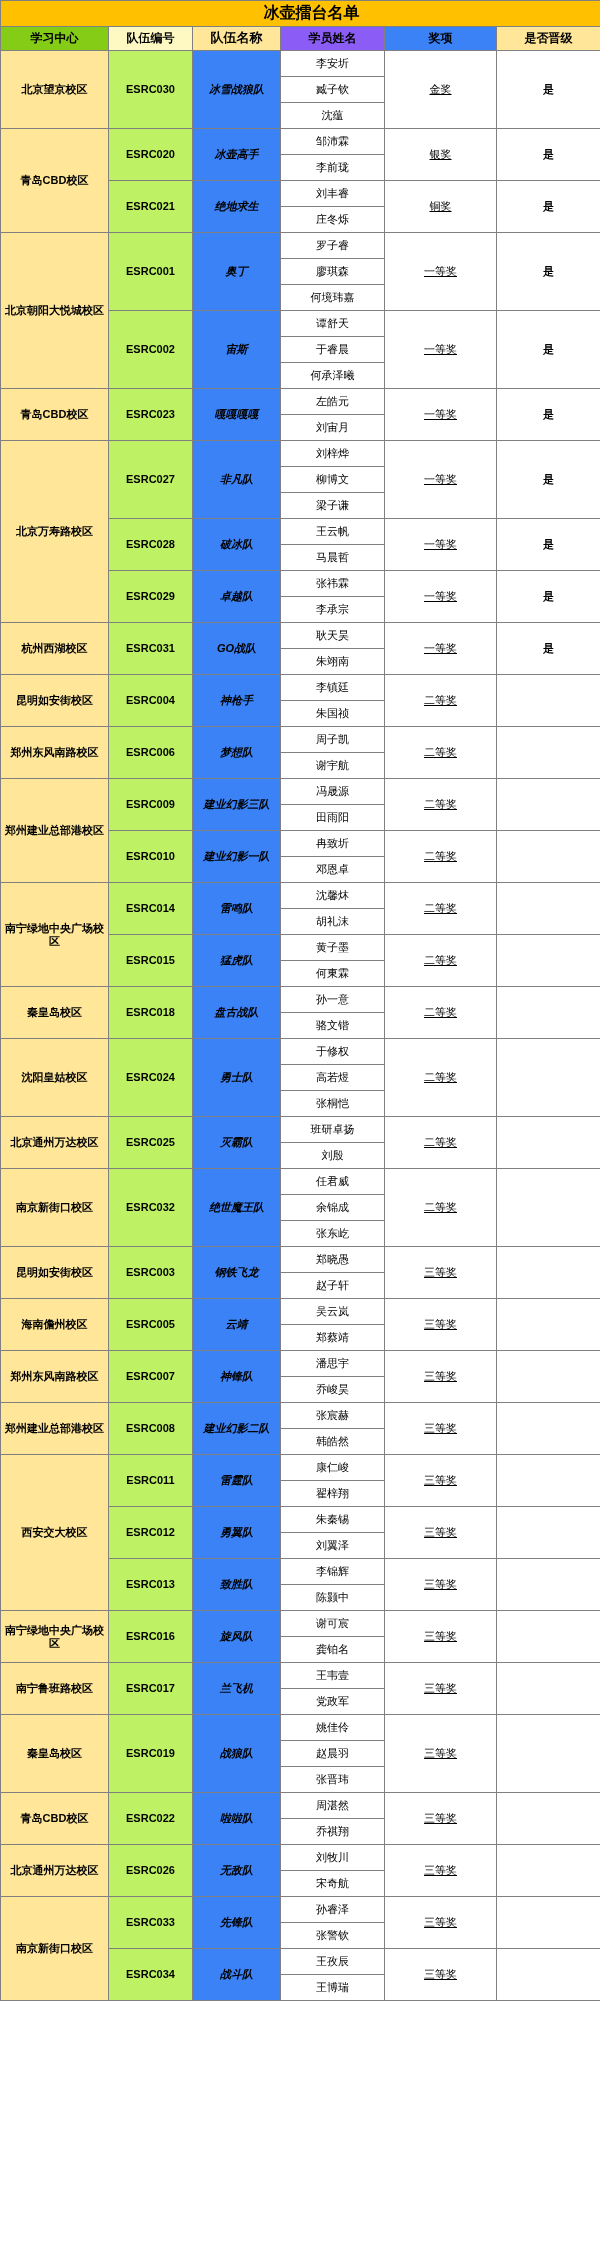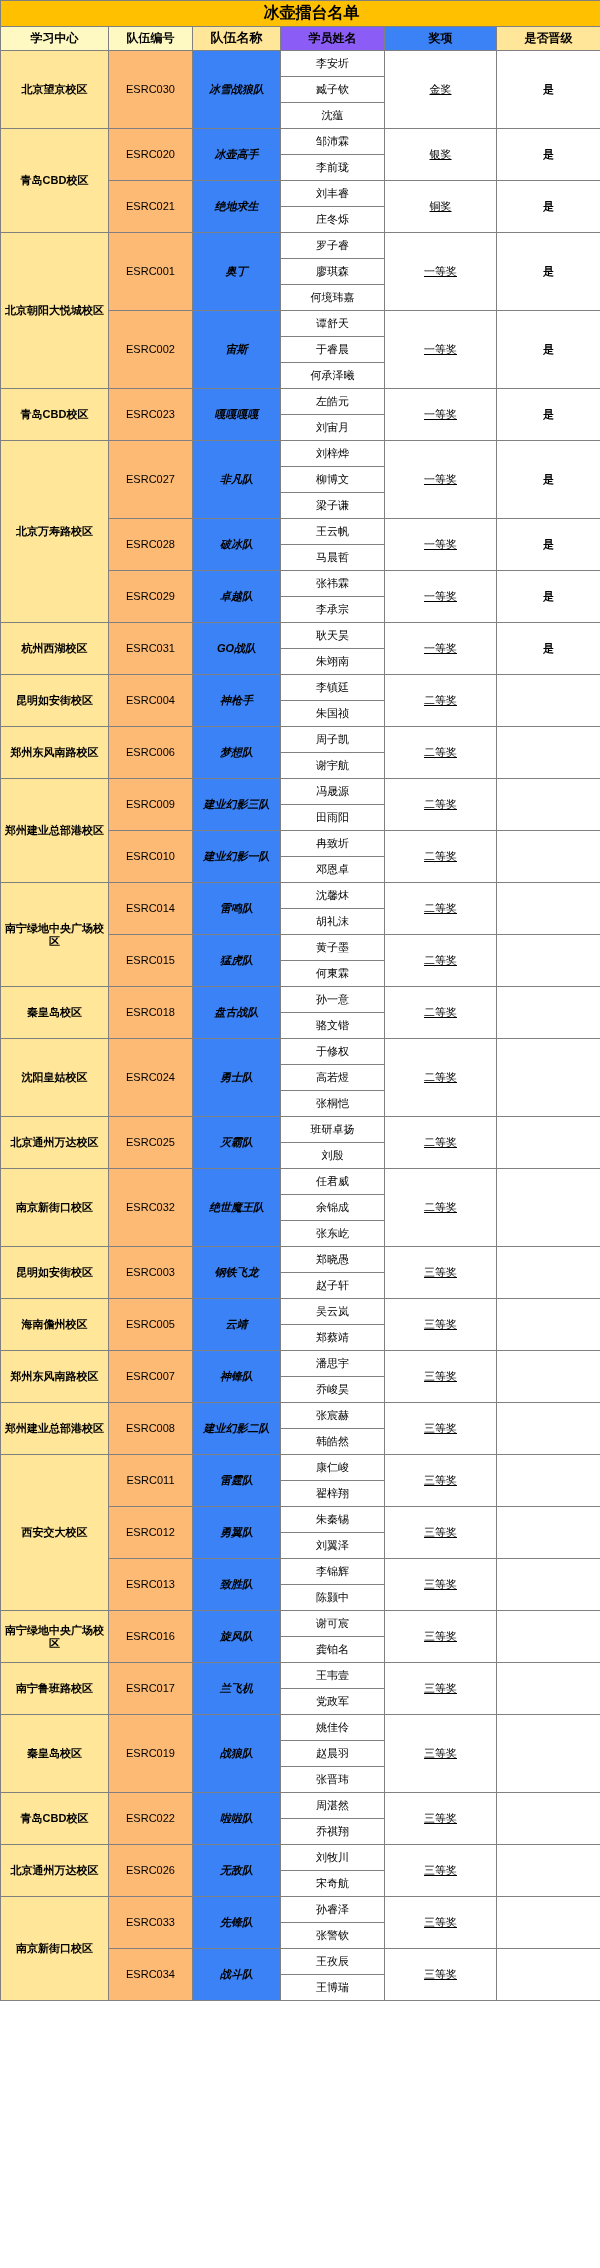--- a/index.html
+++ b/index.html
@@ -29,21 +29,21 @@
     border: 1px solid #808080;
     font-size: 11px;
     text-align: center;
     color: #000000;
     padding: 0 2px;
     height: 26px;
     line-height: 1.15;
     word-break: break-all;
   }
   td.c-center { background: #ffe699; font-weight: bold; margin-top: 16px; }
-  td.c-team-no { background: #fdba74; font-weight: normal; }
+  td.c-team-no { background: #bef264; font-weight: bold; }
   td.c-team-name { background: #3b82f6; font-weight: bold; font-style: italic; }
   td.c-name { background: #ffffff; }
   td.c-prize { background: #ffffff; text-decoration: underline; }
   td.c-adv { background: #ffffff; font-weight: bold; }
   col.w1 { width: 108px; }
   col.w2 { width: 84px; }
   col.w3 { width: 88px; }
   col.w4 { width: 104px; }
   col.w5 { width: 112px; }
   col.w6 { width: 104px; }
@@ -59,21 +59,21 @@
         <col class="w3">
         <col class="w4">
         <col class="w5">
         <col class="w6">
     </colgroup>
     <tbody id="tbody">
       <tr class="title-row">
         <td colspan="6">冰壶擂台名单</td>
       </tr>
       <tr id="header-row">
-          <td style="background: #fef9c3; font-weight: bold; font-size: 12px; height: 24px;">学习中心</td>
+          <td style="background: #84cc16; font-weight: bold; font-size: 12px; height: 24px;">学习中心</td>
           <td style="background: #fef9c3; font-weight: bold; font-size: 12px; height: 24px;">队伍编号</td>
           <td style="background: rgb(255, 230, 153); font-weight: bold; font-size: 13px; height: 24px; text-align: center;">队伍名称</td>
           <td style="background: #8b5cf6; font-weight: bold; font-size: 12px; height: 24px;">学员姓名</td>
           <td style="background: #3b82f6; font-weight: bold; font-size: 12px; height: 24px;">奖项</td>
           <td style="background: rgb(255, 230, 153); font-weight: bold; font-size: 12px; height: 24px;">是否晋级</td>
         </tr>
     <tr>
           <td class="c-center" rowspan="3">北京望京校区</td>
           <td class="c-team-no" rowspan="3">ESRC030</td>
           <td class="c-team-name" rowspan="3">冰雪战狼队</td>

